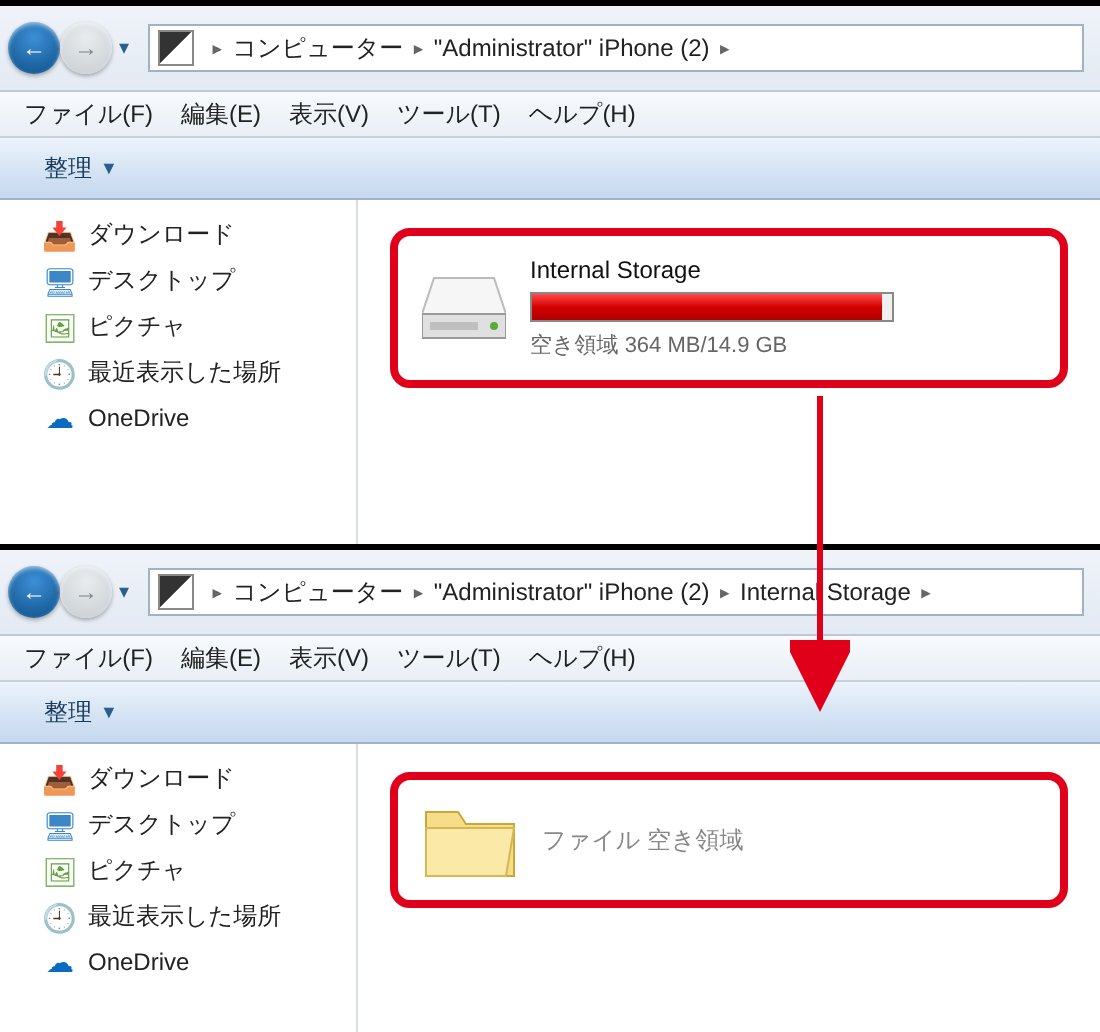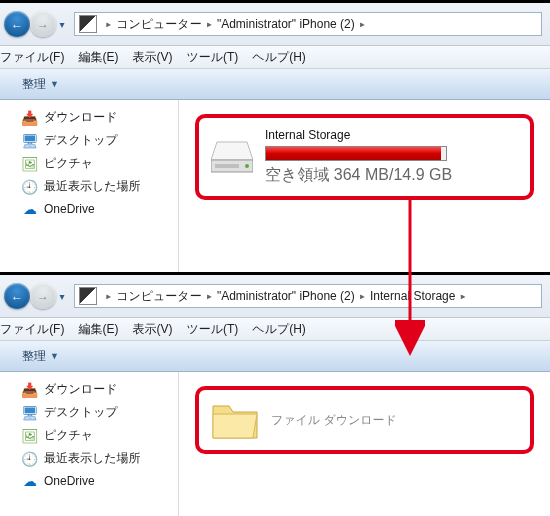--- a/index.html
+++ b/index.html
@@ -72,21 +72,21 @@
   background: linear-gradient(135deg, #333 0%, #333 48%, #fff 50%, #fff 100%);
   border: 1px solid #888;
 }
 .addr-sep { margin: 0 4px; color: #666; font-family: monospace; }
 .menubar {
   height: 22px;
   background: linear-gradient(to bottom, #f7fafd, #e9eff6);
   border-bottom: 1px solid #c8d0d8;
   display: flex;
   align-items: center;
-  padding-left: 0;
+  padding-left: 12px;
 }
 .menubar span {
   margin-right: 14px;
   color: #222;
 }
 .toolbar {
   height: 30px;
   background: linear-gradient(to bottom, #ecf3fb 0%, #d7e5f5 50%, #c4d8ee 100%);
   border-bottom: 1px solid #9fb3c5;
   display: flex;
@@ -159,21 +159,21 @@
   background: #f0f0f0;
   margin-bottom: 4px;
   position: relative;
 }
 .capacity-fill {
   height: 100%;
   background: linear-gradient(to bottom, #ff4a4a 0%, #d40000 50%, #b00000 100%);
 }
 .capacity-text {
   color: #666;
-  font-size: 16px;
+  font-size: 11px;
 }
 .folder-icon {
   width: 48px;
   height: 40px;
   margin-right: 12px;
 }
 .folder-name { color: #111; margin-bottom: 2px; }
 .folder-type { color: #888; }
 .arrow-svg {
   position: absolute;
@@ -332,21 +332,21 @@
       </div>
     <div class="content">
       <div class="highlight-box">
         <div class="folder-icon">
           <svg viewBox="0 0 48 40" width="48" height="40">
             <path d="M2 6 L18 6 L22 12 L46 12 L46 38 L2 38 Z" fill="#f6dd8a" stroke="#c9a83a"></path>
             <path d="M2 14 L46 14 L42 38 L2 38 Z" fill="#fbe9a8" stroke="#d8b654"></path>
           </svg>
         </div>
         <div class="drive-info">
-          <div class="folder-type">ファイル ダウンロード</div>
+          <div class="folder-type">ファイル 空き領域</div>
         </div>
       </div>
     </div>
   </div>
 </div>
 
 <svg class="arrow-svg" width="30" height="160">
   <defs>
     <marker id="arrh" markerWidth="12" markerHeight="12" refX="6" refY="6" orient="auto">
       <path d="M0,0 L12,6 L0,12 Z" fill="#e1001a"></path>

